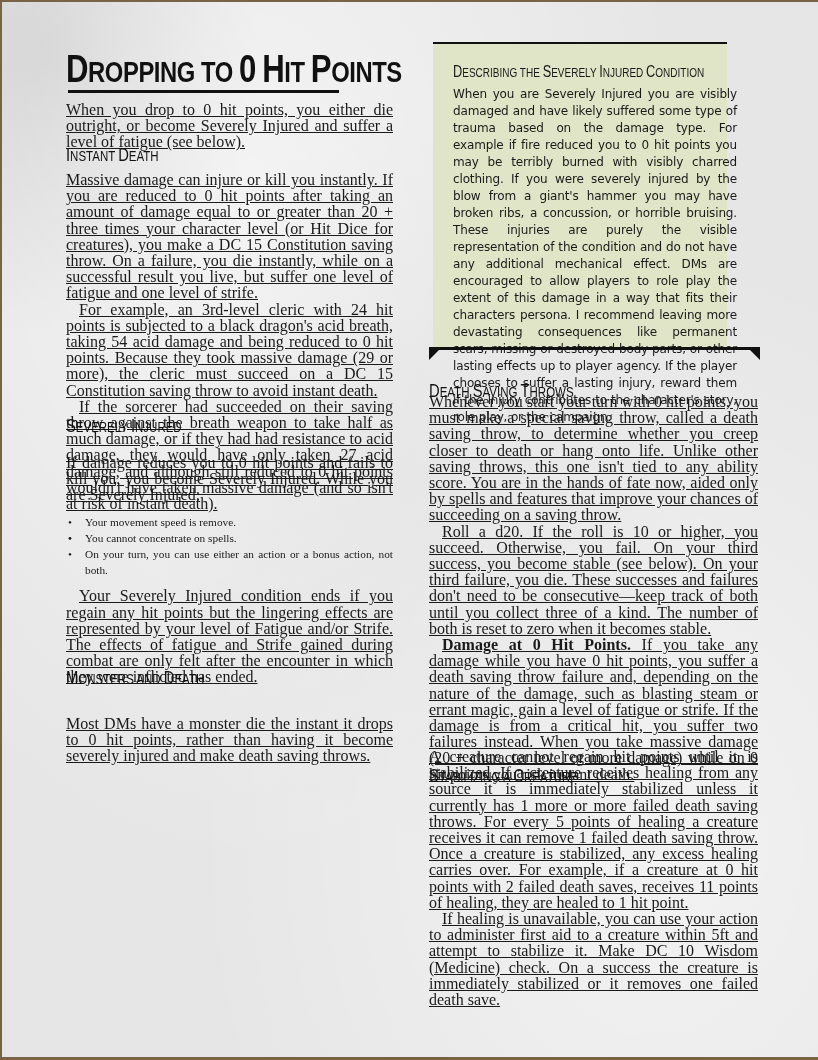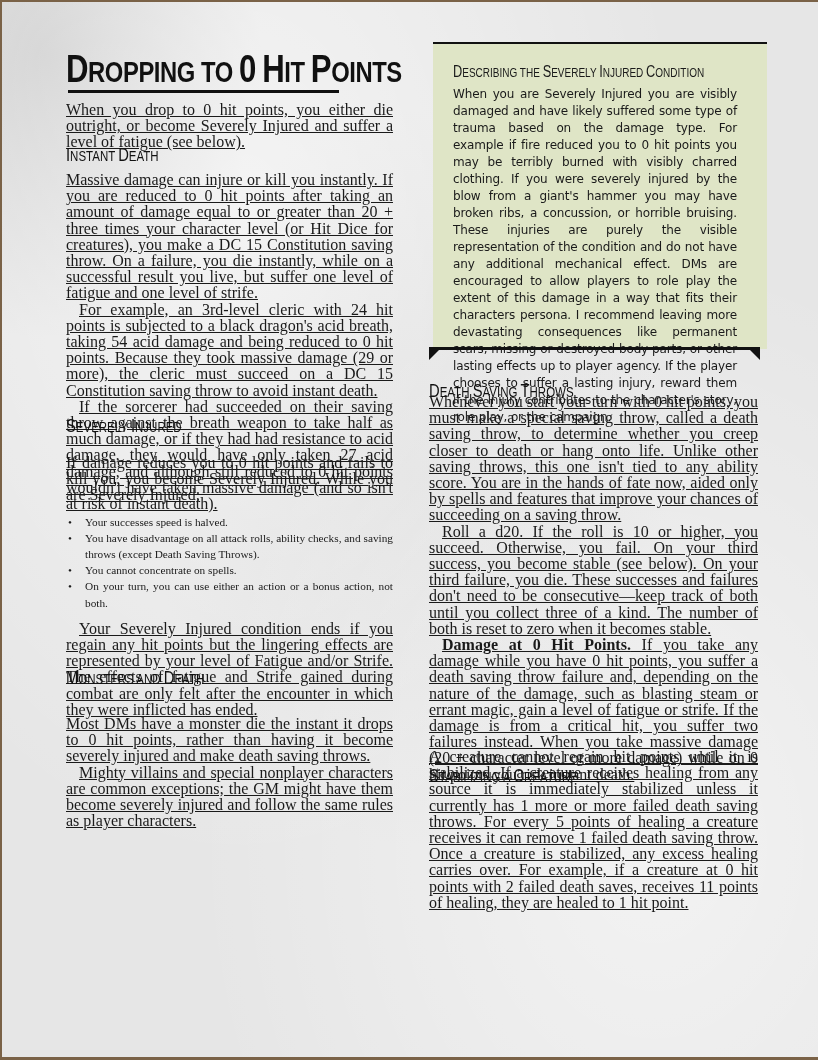--- a/index.html
+++ b/index.html
@@ -50,21 +50,21 @@
   ul.bul { margin: 0; padding: 0; list-style: none; }
   ul.bul li {
     position: relative; padding-left: 19px;
     font-size: 11.3px; line-height: 16.2px; color: #1a1a1a; text-align: justify;
   }
   .bullet-dot { position: absolute; left: 2px; top: 0; }
 
   .abs { position: absolute; left: 0; right: 0; }
 
   .sidebar {
-    position: absolute; left: 431px; top: 40px; width: 334px; height: 305px;
+    position: absolute; left: 431px; top: 40px; width: 294px; height: 305px;
     background: #dfe5c6;
     border-top: 2px solid #111;
   }
   .sidebar-bottom {
     position: absolute; left: 427px; top: 345px; width: 331px; height: 3px; background: #111;
   }
   .tri { position: absolute; width: 0; height: 0; top: 348px; }
   .tri-left { left: 427px; border-top: 10px solid #111; border-right: 10px solid transparent; }
   .tri-right { left: 748px; border-top: 10px solid #111; border-left: 10px solid transparent; }
   .sb-title {
@@ -103,34 +103,33 @@
       <p class="body indent">For example, an 3rd-level cleric with 24 hit points is subjected to a black dragon's acid breath, taking 54 acid damage and being reduced to 0 hit points. Because they took massive damage (29 or more), the cleric must succeed on a DC 15 Constitution saving throw to avoid instant death.</p>
       <p class="body indent">If the sorcerer had succeeded on their saving throw against the breath weapon to take half as much damage, or if they had had resistance to acid damage, they would have only taken 27 acid damage, and although still reduced to 0 hit points wouldn't have taken massive damage (and so isn't at risk of instant death).</p>
     </div>
 
     <div class="abs" style="top:415px">
       <div class="h2"><span class="cap">S</span><span>everely </span><span class="cap">I</span><span>njured</span></div>
     </div>
     <div class="abs" style="top:453px">
       <p class="body">If damage reduces you to 0 hit points and fails to kill you, you become Severely Injured. While you are Severely Injured;</p>
       <ul class="bul" style="margin-top:10px">
-        <li><span class="bullet-dot">•</span><span>Your successes speed is halved.</span></li>
-        <li><span class="bullet-dot">•</span><span>You have disadvantage on all attack rolls, ability checks, and saving throws (except Death Saving Throws).</span></li>
+        <li><span class="bullet-dot">•</span><span>Your movement speed is remove.</span></li>
+        <li><span class="bullet-dot">•</span></li>
         <li><span class="bullet-dot">•</span><span>You cannot concentrate on spells.</span></li>
         <li><span class="bullet-dot">•</span><span>On your turn, you can use either an action or a bonus action, not both.</span></li>
       </ul>
       <p class="body indent" style="margin-top:10px">Your Severely Injured condition ends if you regain any hit points but the lingering effects are represented by your level of Fatigue and/or Strife. The effects of fatigue and Strife gained during combat are only felt after the encounter in which they were inflicted has ended.</p>
     </div>
 
     <div class="abs" style="top:667px">
       <div class="h2"><span class="cap">M</span><span>onsters and </span><span class="cap">D</span><span>eath</span></div>
     </div>
     <div class="abs" style="top:714px">
       <p class="body">Most DMs have a monster die the instant it drops to 0 hit points, rather than having it become severely injured and make death saving throws.</p>
-      <p class="body indent">Mighty villains and special nonplayer characters are common exceptions; the GM might have them become severely injured and follow the same rules as player characters.</p>
     </div>
   </div>
 
   <div class="sidebar">
     <div class="sb-title"><span class="cap">D</span><span>escribing the </span><span class="cap">S</span><span>everely </span><span class="cap">I</span><span>njured </span><span class="cap">C</span><span>ondition</span></div>
     <div class="sb-body">When you are Severely Injured you are visibly damaged and have likely suffered some type of trauma based on the damage type. For example if fire reduced you to 0 hit points you may be terribly burned with visibly charred clothing. If you were severely injured by the blow from a giant's hammer you may have broken ribs, a concussion, or horrible bruising. These injuries are purely the visible representation of the condition and do not have any additional mechanical effect. DMs are encouraged to allow players to role play the extent of this damage in a way that fits their characters persona. I recommend leaving more devastating consequences like permanent scars, missing or destroyed body parts, or other lasting effects up to player agency. If the player chooses to suffer a lasting injury, reward them if the injury contributes to the character's story, role play, or the campaign.</div>
   </div>
   <div class="sidebar-bottom"></div>
   <div class="tri tri-left"></div>
   <div class="tri tri-right"></div>
@@ -143,15 +142,16 @@
       <p class="body">Whenever you start your turn with 0 hit points, you must make a special saving throw, called a death saving throw, to determine whether you creep closer to death or hang onto life. Unlike other saving throws, this one isn't tied to any ability score. You are in the hands of fate now, aided only by spells and features that improve your chances of succeeding on a saving throw.</p>
       <p class="body indent">Roll a d20. If the roll is 10 or higher, you succeed. Otherwise, you fail. On your third success, you become stable (see below). On your third failure, you die. These successes and failures don't need to be consecutive—keep track of both until you collect three of a kind. The number of both is reset to zero when it becomes stable.</p>
       <p class="body indent"><b class="run">Damage at 0 Hit Points.</b><span> If you take any damage while you have 0 hit points, you suffer a death saving throw failure and, depending on the nature of the damage, such as blasting steam or errant magic, gain a level of fatigue or strife. If the damage is from a critical hit, you suffer two failures instead. When you take massive damage (20 + character level or more damage) while on 0 hit points you risk instant death.</span></p>
     </div>
 
     <div class="abs" style="top:765px">
       <div class="h2"><span class="cap">S</span><span>tabilizing a </span><span class="cap">C</span><span>reature</span></div>
     </div>
     <div class="abs" style="top:747px">
       <p class="body">A creature cannot regain hit points until it is stabilized. If a creature receives healing from any source it is immediately stabilized unless it currently has 1 more or more failed death saving throws. For every 5 points of healing a creature receives it can remove 1 failed death saving throw. Once a creature is stabilized, any excess healing carries over. For example, if a creature at 0 hit points with 2 failed death saves, receives 11 points of healing, they are healed to 1 hit point.</p>
+      <p class="body indent">If healing is unavailable, you can use your action to administer first aid to a creature within 5ft and attempt to stabilize it. Make DC 10 Wisdom (Medicine) check. On a success the creature is immediately stabilized or it removes one failed death save.</p>
     </div>
   </div>
 </div>
 
 </body></html>

